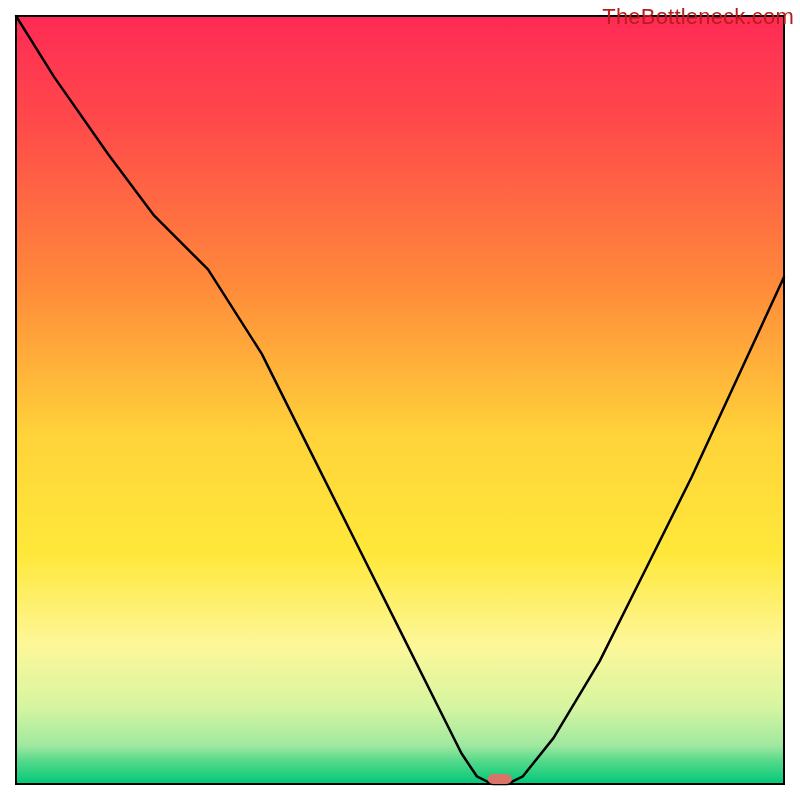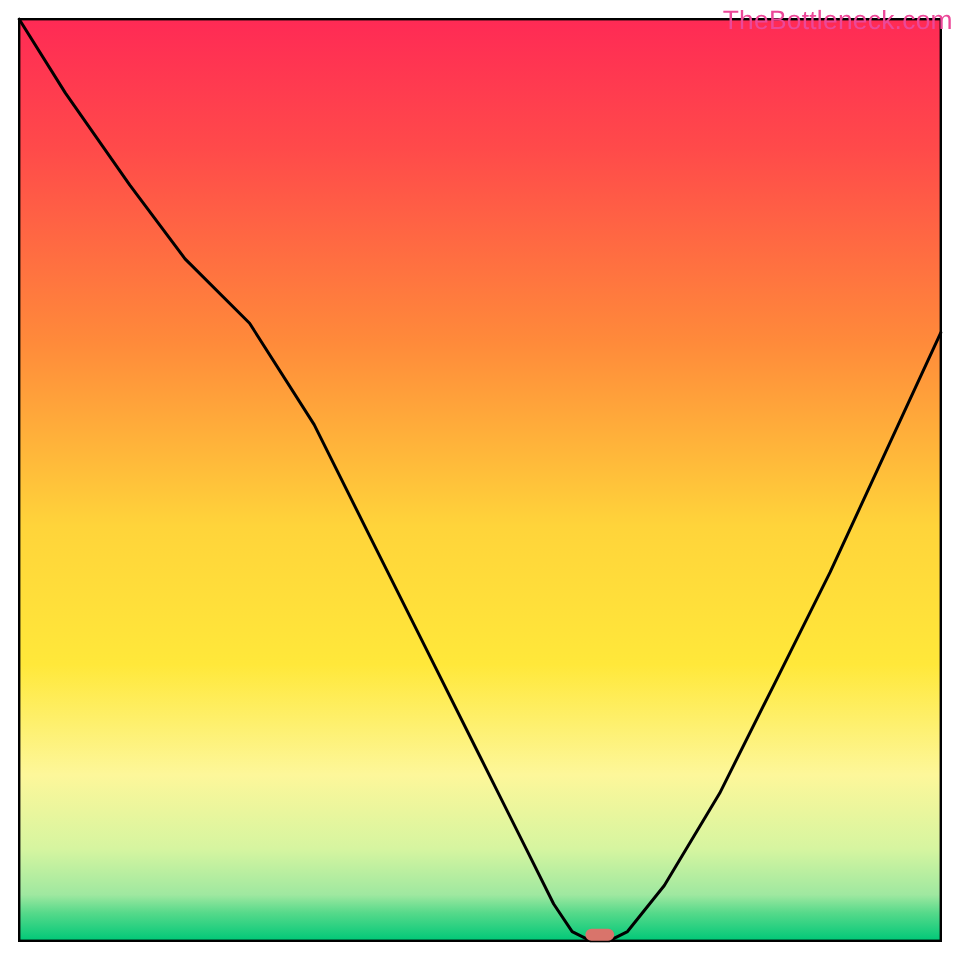--- a/index.html
+++ b/index.html
@@ -14,21 +14,21 @@
     position: relative;
     width: 800px;
     height: 800px;
   }
   .watermark {
     position: absolute;
     top: 4px;
     right: 6px;
     font-size: 22px;
     font-weight: 500;
-    color: #ec4899;
+    color: #b91c1c;
     letter-spacing: 0.2px;
     z-index: 10;
   }
   svg.chart {
     position: absolute;
     top: 0;
     left: 0;
     width: 800px;
     height: 800px;
   }

